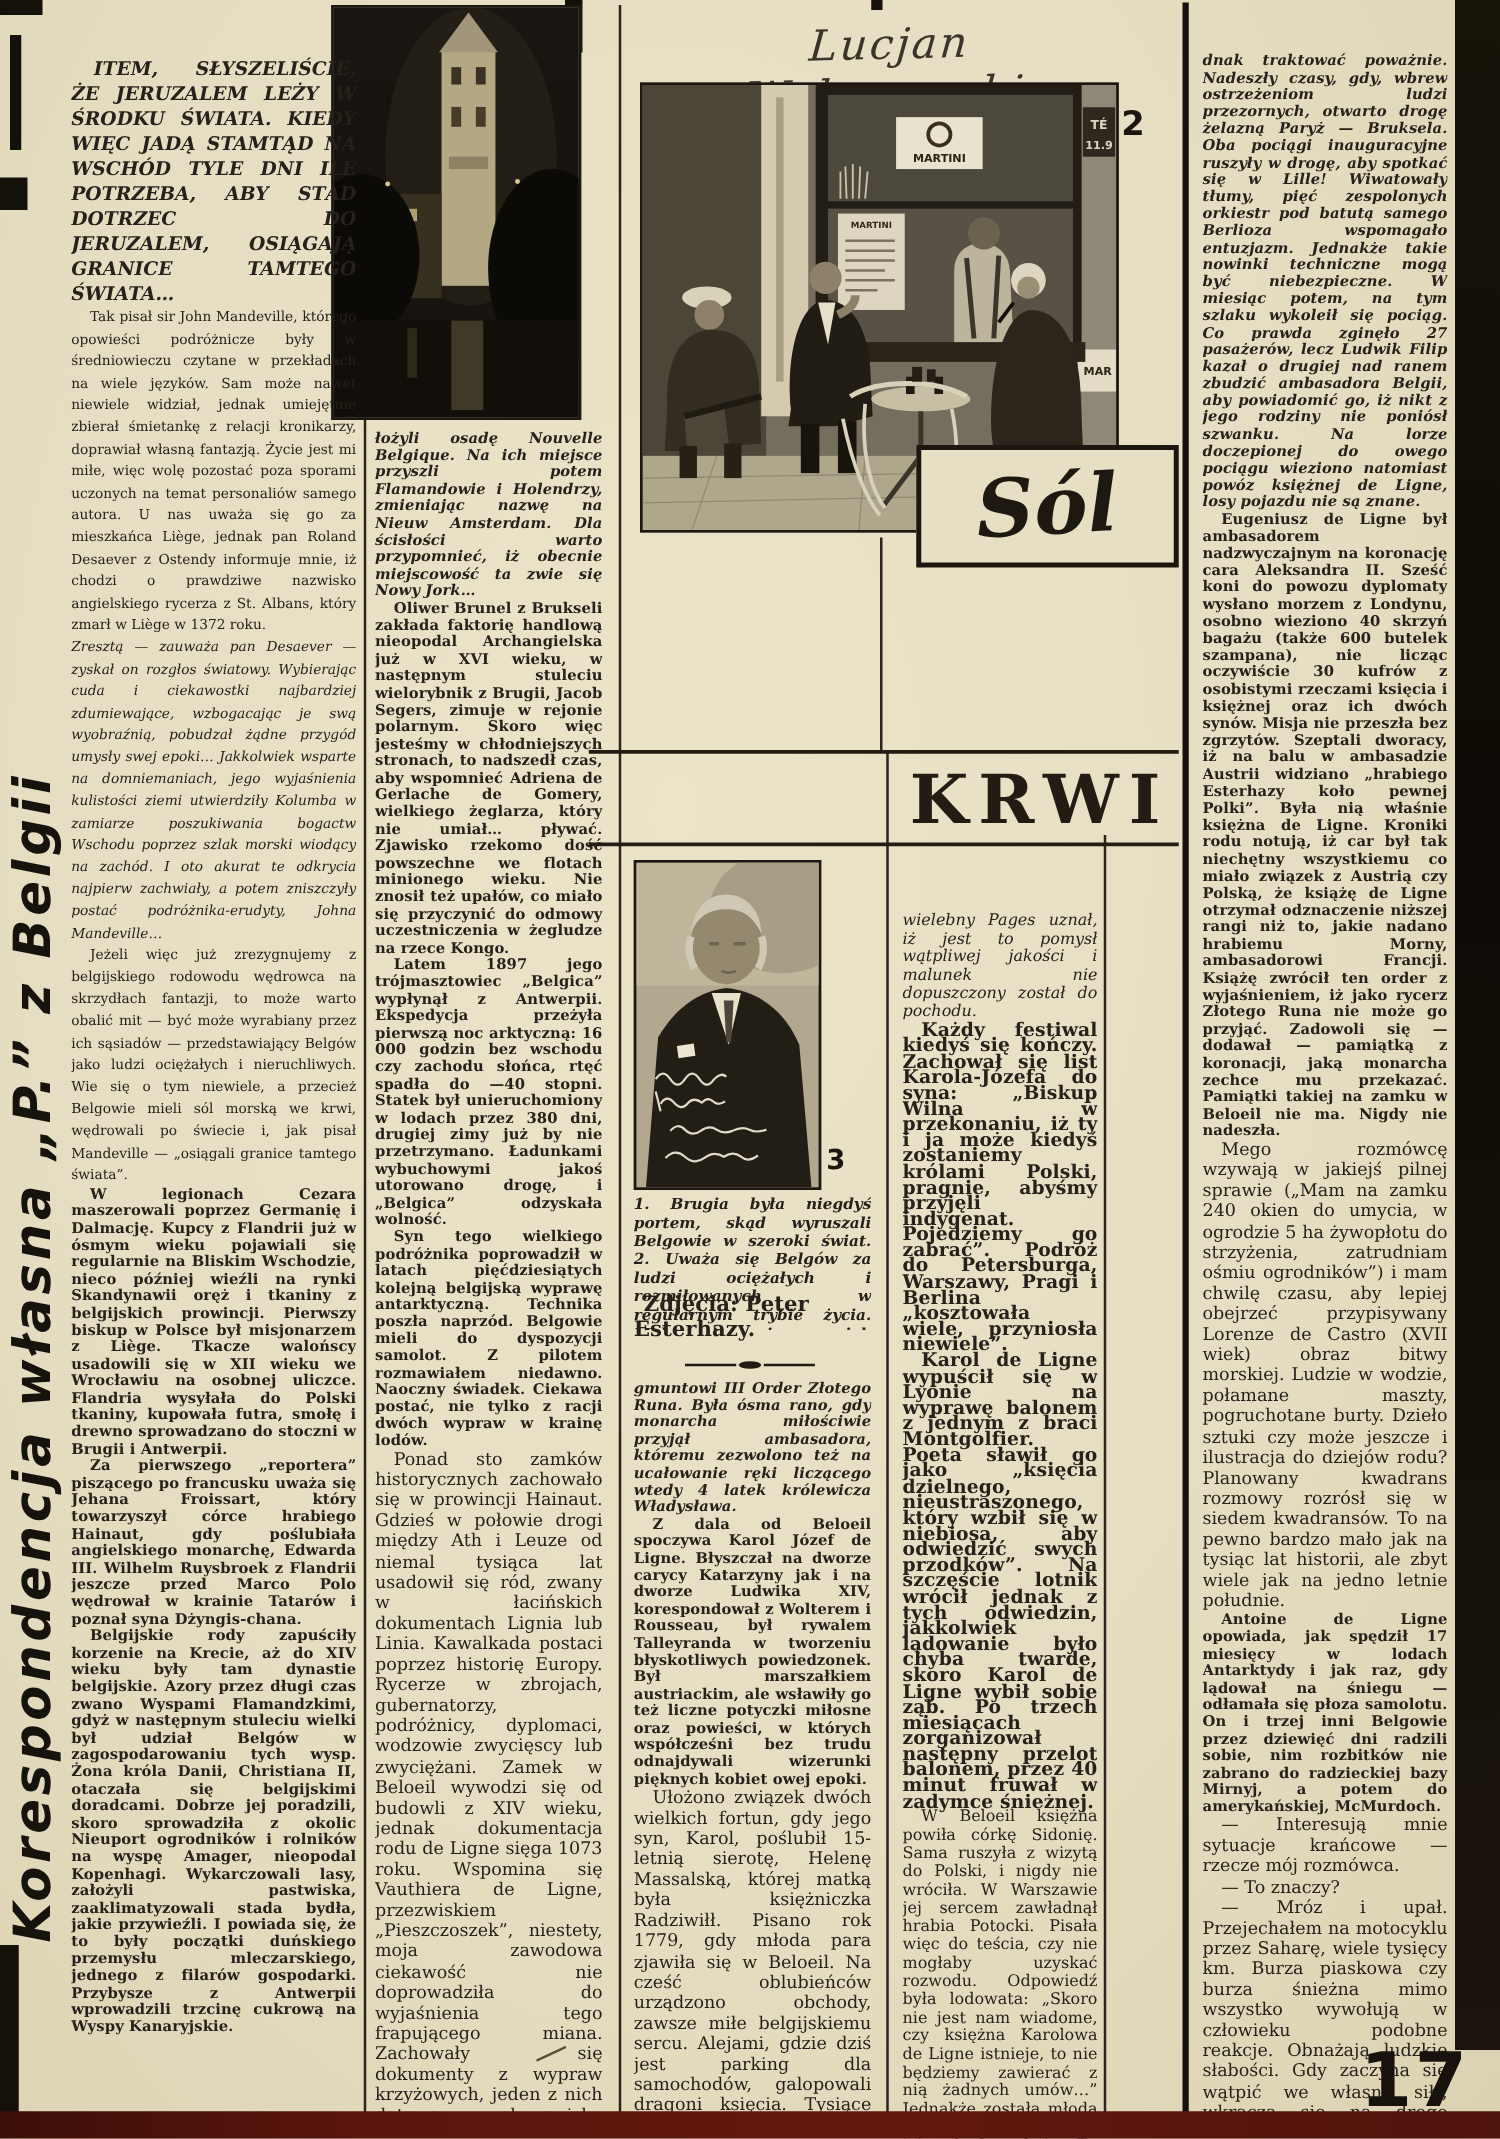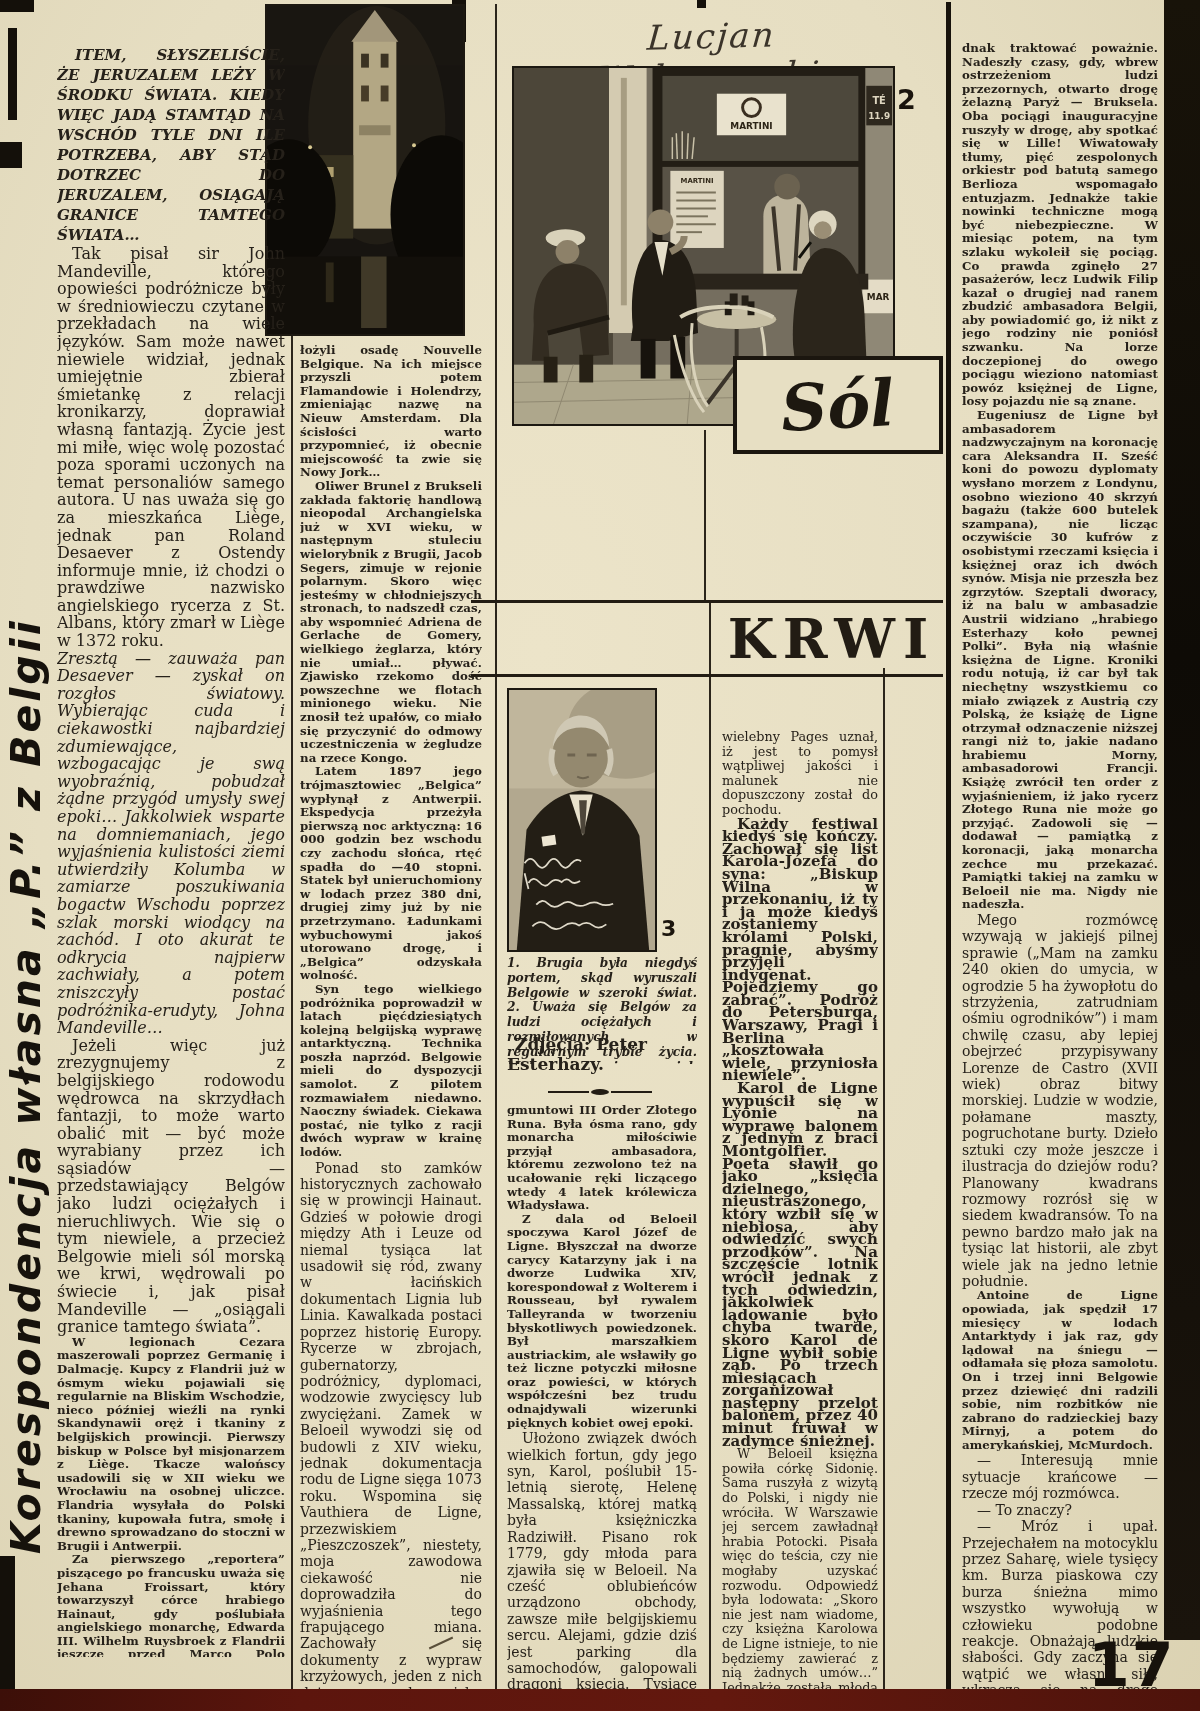--- a/index.html
+++ b/index.html
@@ -20,23 +20,23 @@
   .banner{
     position:absolute;left:2px;top:170px;height:1384px;width:60px;
     writing-mode:vertical-rl;transform:rotate(180deg);
     font-family:"DejaVu Sans","Liberation Sans",sans-serif;
     font-style:italic;font-weight:700;font-size:41px;letter-spacing:3px;
     color:#16120c;white-space:nowrap;
   }
   
   .col{position:absolute;overflow:hidden;}
   .col p{margin:0;text-align:justify;text-indent:15px;hyphens:auto;}
-  p.noind{text-indent:0;}
+  p.noind{text-indent:0;font-style:italic;}
   .intro{font-style:italic;font-weight:700;font-size:15px;line-height:20px;text-indent:18px !important;}
-  .md{font-size:16px;line-height:17.6px;}
+  .md{font-size:11px;line-height:17.6px;}
   .it{font-style:italic;}
   .sm{font-size:11.8px;line-height:13.6px;font-weight:700;letter-spacing:.1px;}
   .lg{font-size:14px;line-height:16.4px;}
   .c1{left:57px;top:28px;width:228px;height:1612px;margin-top:17px;}
   .c2{left:300px;top:344px;width:182px;height:1346px;}
   .c3{left:507px;top:1104px;width:190px;height:586px;}
   .c4{left:722px;top:684px;width:156px;height:1006px;margin-top:46px;}
   .c4 .sm{font-size:15px;line-height:12.6px;}
   .c4 .lg{font-size:12.8px;line-height:14.6px;}
   .c5{left:962px;top:42px;width:196px;height:1648px;}

